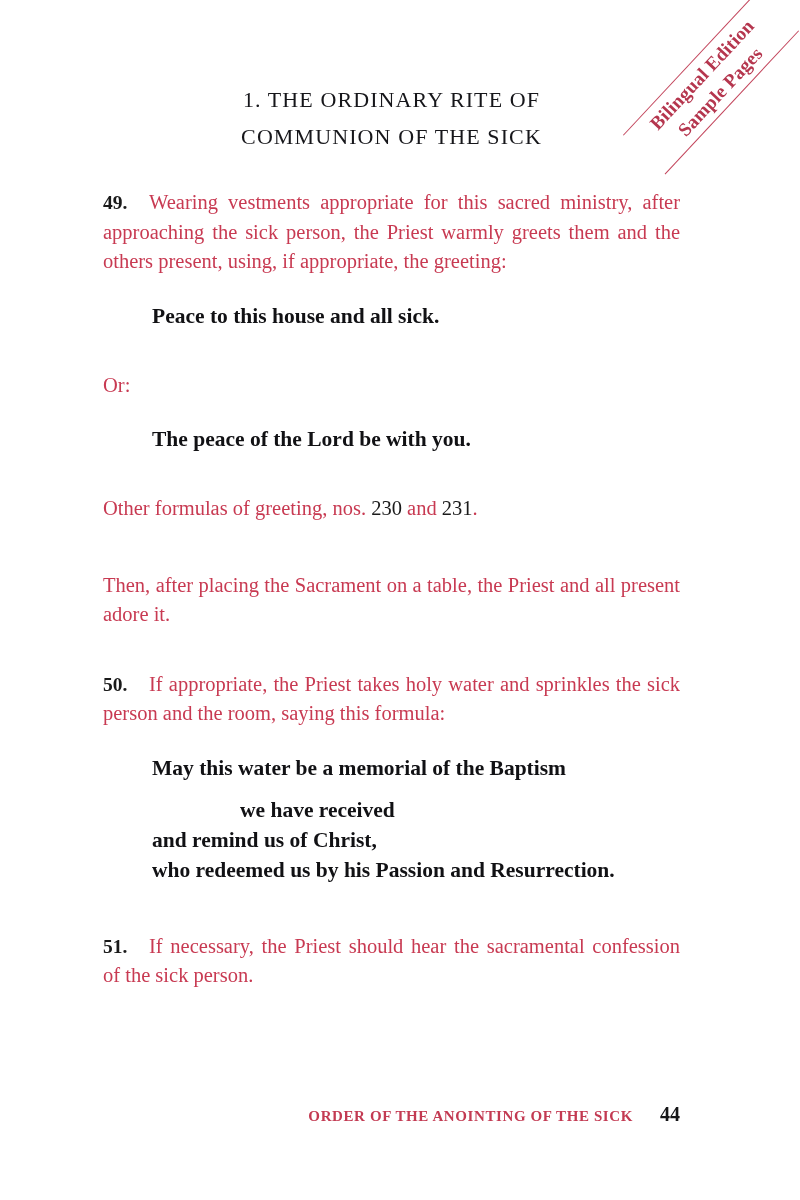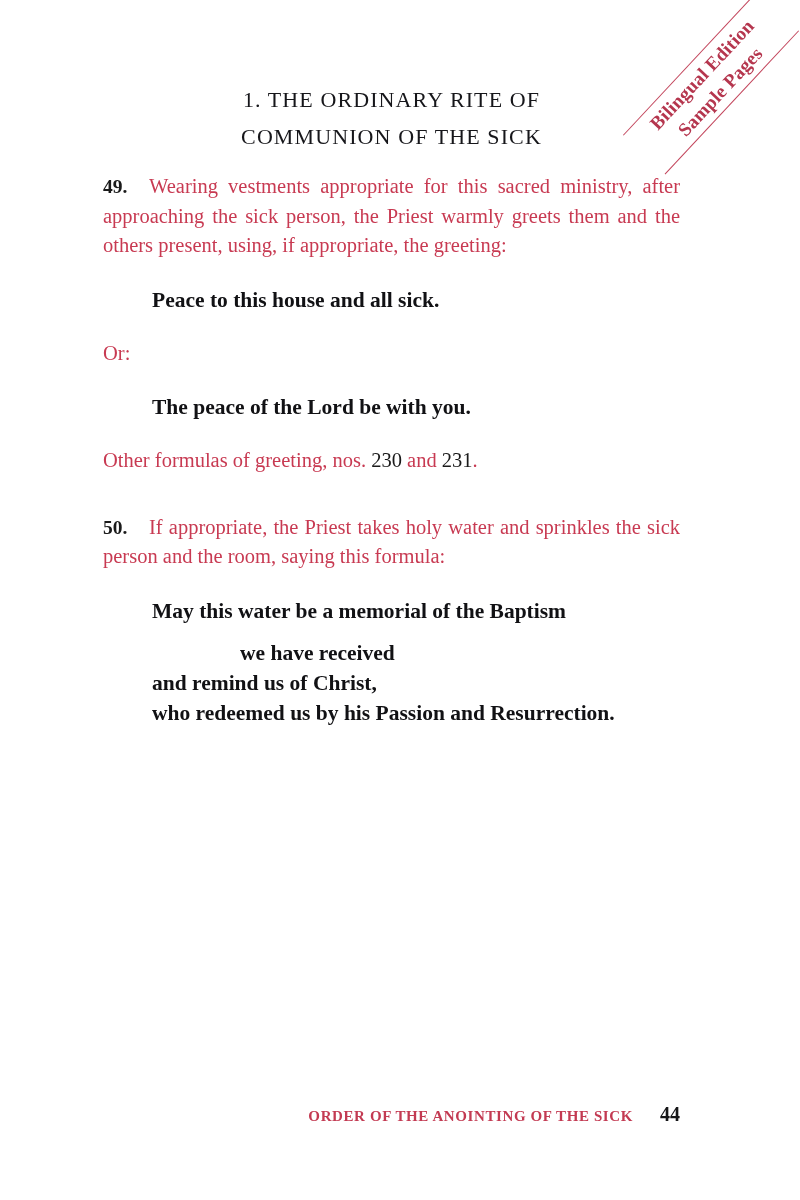--- a/index.html
+++ b/index.html
@@ -87,21 +87,21 @@
     top: 172px;
     width: 577px;
   }
 
   
   .rubric {
     color: #c83a52;
     font-size: 20.5px;
     line-height: 29.5px;
     text-align: justify;
-    margin: 0 0 18px 0;
+    margin: 16px 0 18px 0;
     hyphens: manual;
   }
   .rubric.tight { text-align: left; }
 
   
   .rubric .num {
     color: #1a1a1a;
     font-weight: bold;
     font-size: 19.5px;
     display: inline-block;
@@ -195,38 +195,42 @@
     </p>
 
     <div class="gap-small"></div>
 
     <p class="rubric tight">
       <span>Other formulas of greeting, nos. </span><span class="blacknum">230</span><span> and </span><span class="blacknum">231</span><span>.</span>
     </p>
 
     <div class="gap-medium"></div>
 
+    <p class="rubric">Then, after placing the Sacrament on a table, the Priest and all present adore it.</p>
 
     <div class="gap-small"></div>
 
     <p class="rubric">
       <span class="num">50.</span><span>If appropriate, the Priest takes holy water and sprinkles the sick person and the room, saying this formula:</span>
     </p>
 
     <div class="gap-small"></div>
 
     <p class="prayer">
       <span class="pline">May this water be a memorial of the Baptism</span>
       <span class="pline indent2">we have received</span>
       <span class="pline">and remind us of Christ,</span>
       <span class="pline">who redeemed us by his Passion and Resurrection.</span>
     </p>
 
     <div class="gap-medium"></div>
 
+    <p class="rubric">
+      <span class="num">51.</span><span>If necessary, the Priest should hear the sacramental con­fession of the sick person.</span>
+    </p>
 
   </div>
 
   <div id="footer">
     <span class="running-head">Order of the Anointing of the Sick</span><span class="page-number">44</span>
   </div>
 
 </div>
 
 </body></html>

